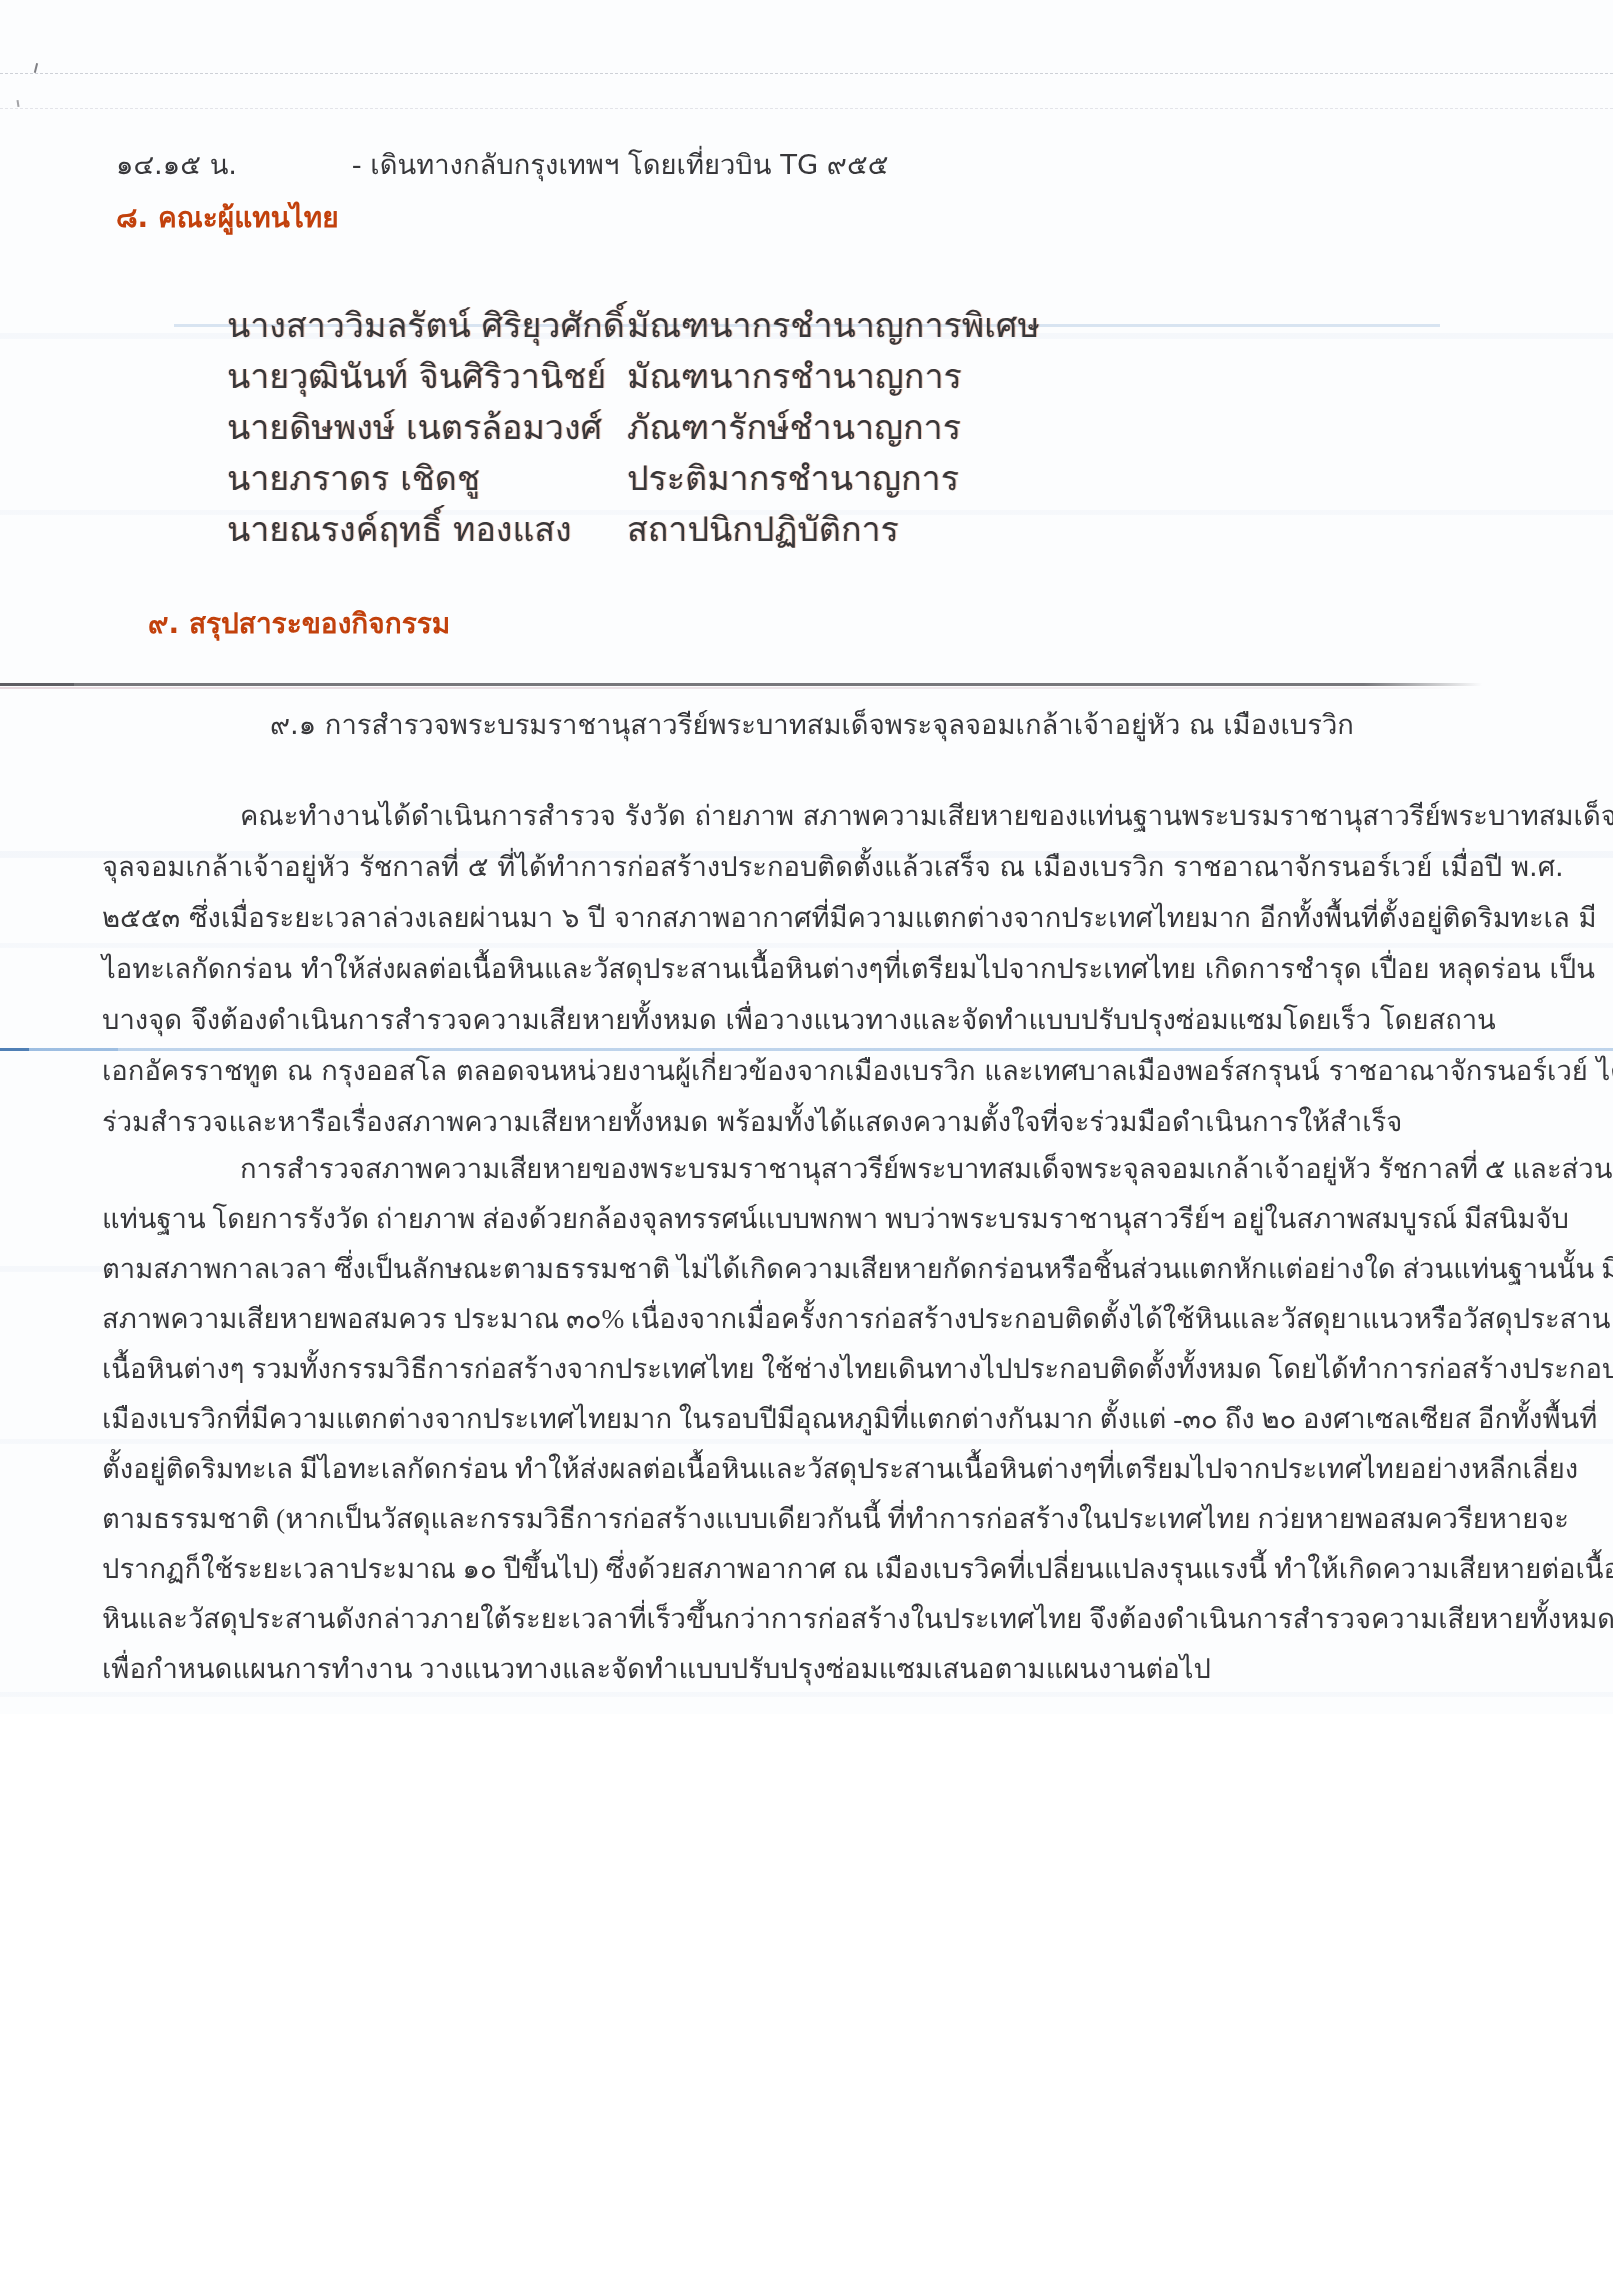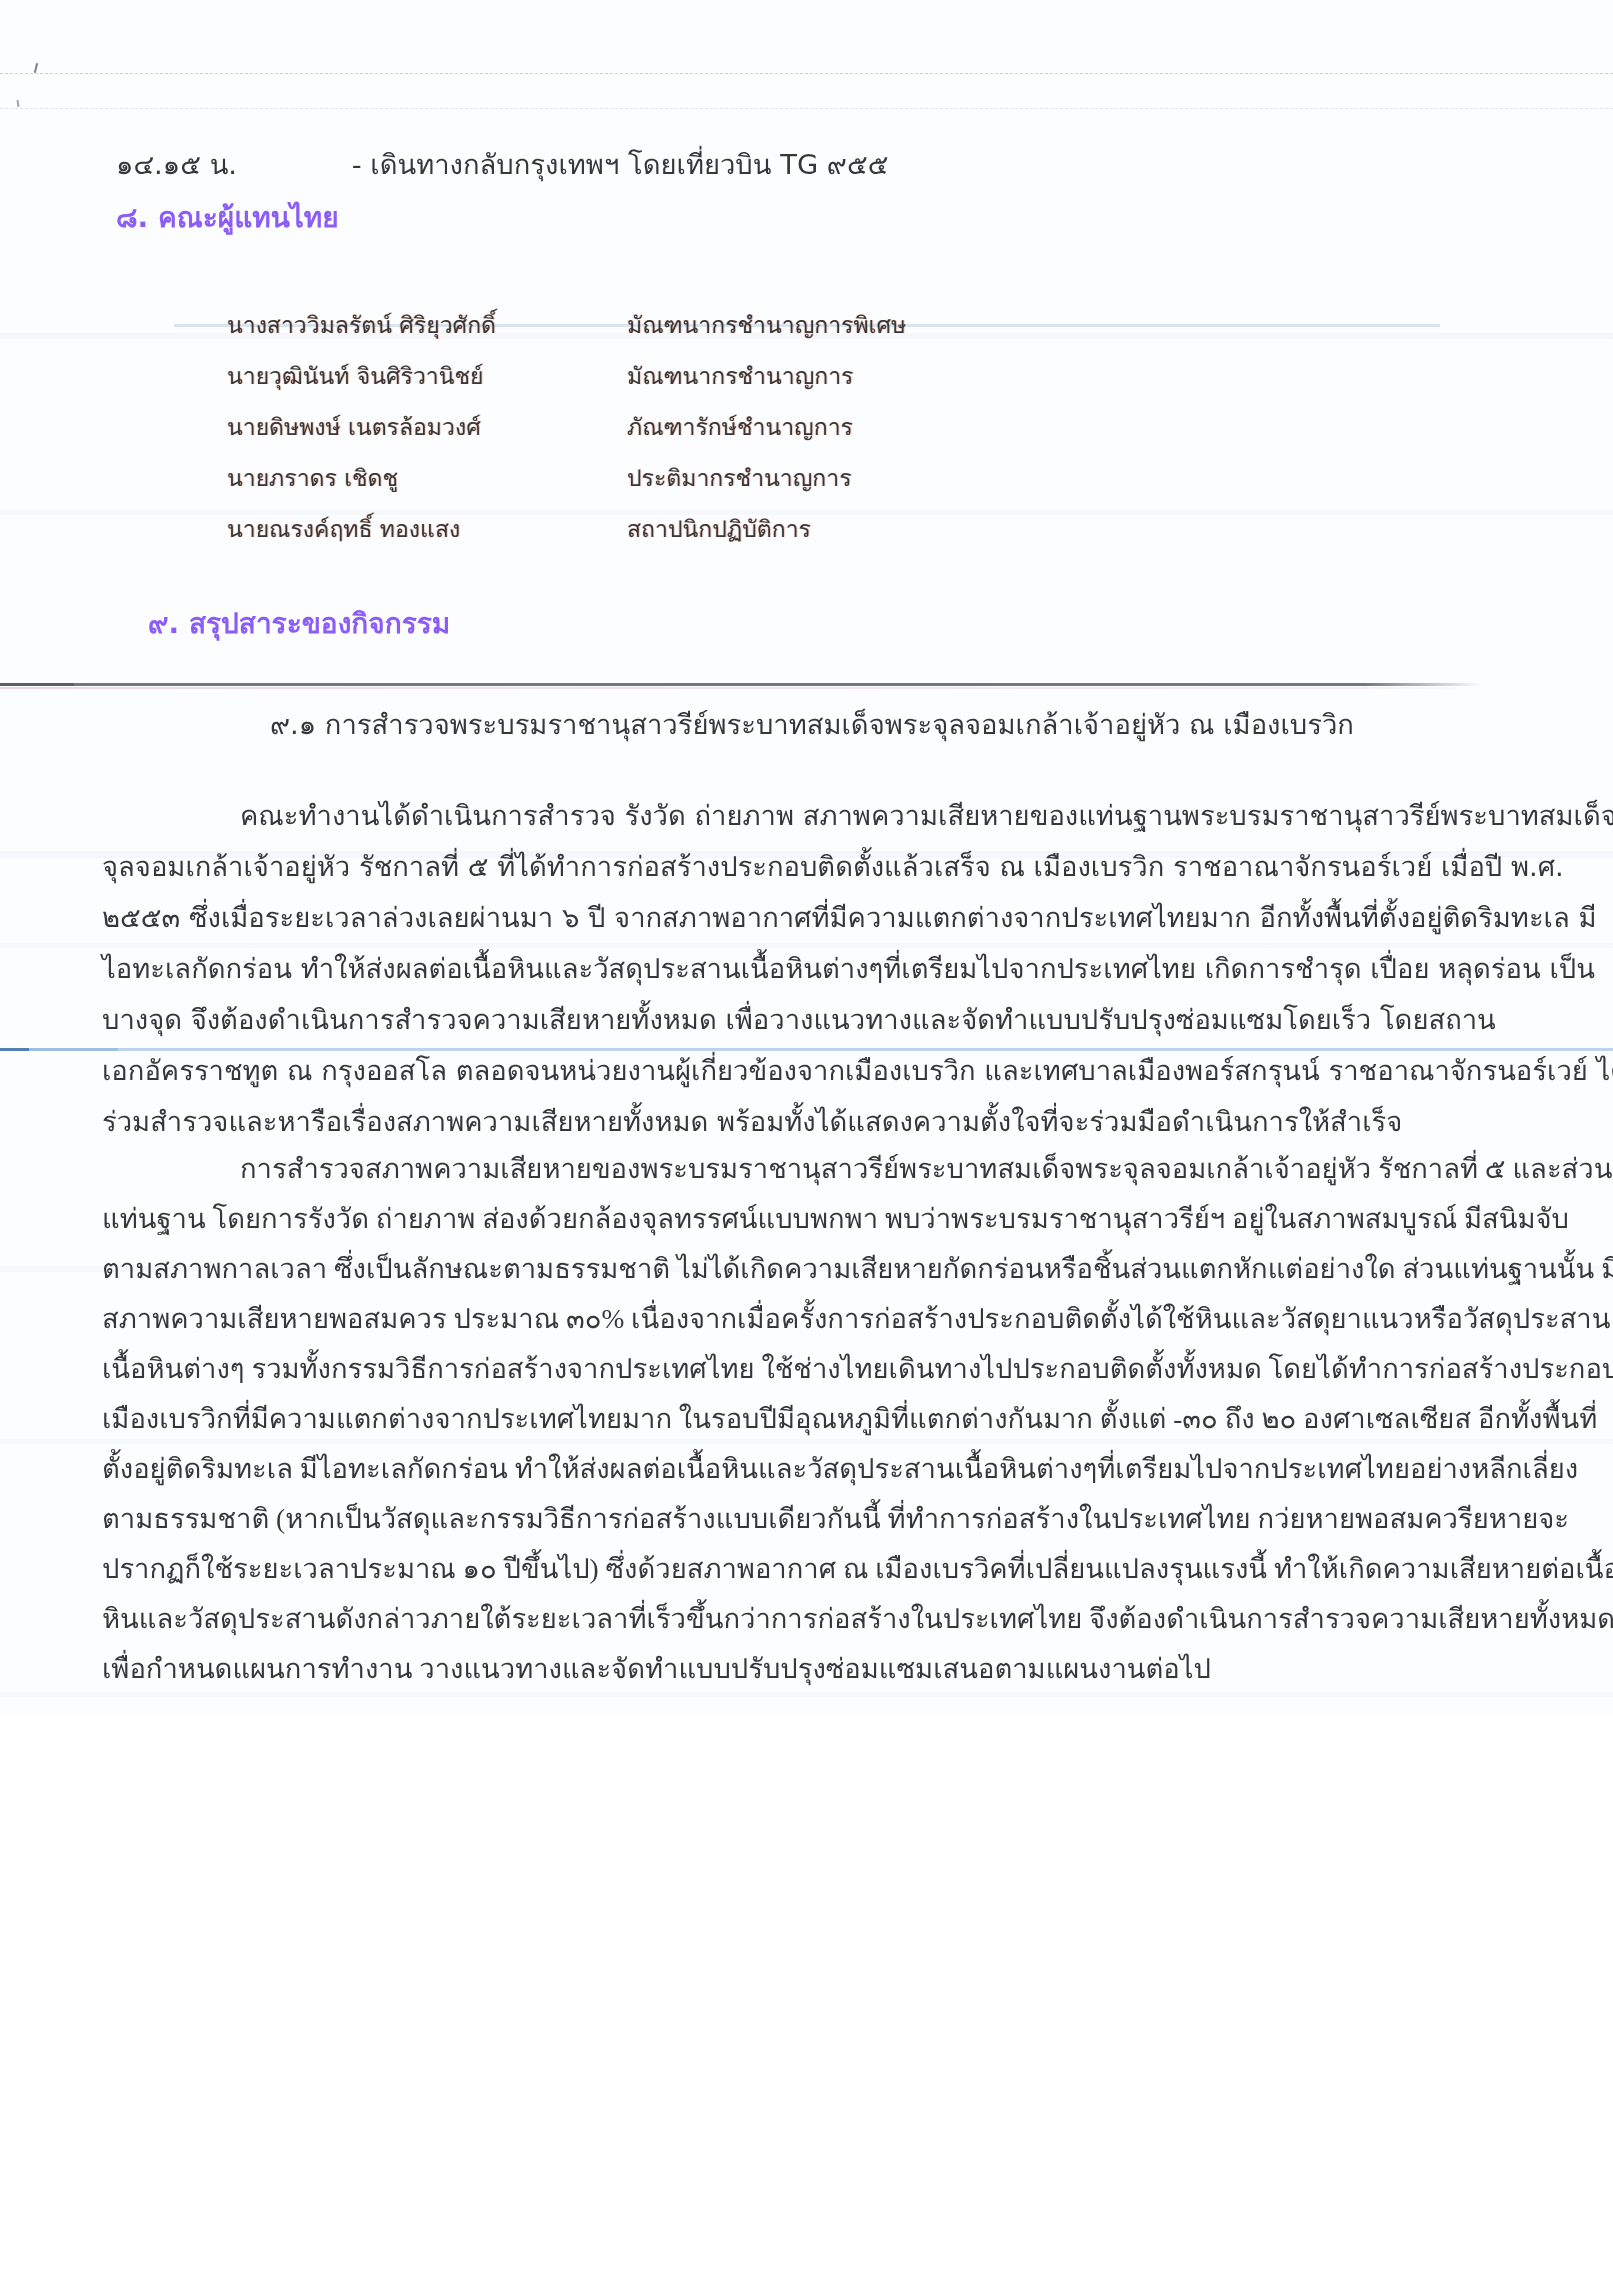--- a/index.html
+++ b/index.html
@@ -17,26 +17,26 @@
       linear-gradient(rgba(90,125,185,0.045),rgba(90,125,185,0.045)) 0 333px/1613px 5.9px no-repeat,
       linear-gradient(rgba(90,125,185,0.04),rgba(90,125,185,0.04)) 0 510px/1613px 4.9px no-repeat,
       linear-gradient(rgba(90,125,185,0.05),rgba(90,125,185,0.05)) 0 851px/1613px 6.9px no-repeat,
       linear-gradient(rgba(90,125,185,0.04),rgba(90,125,185,0.04)) 0 943px/1613px 4.9px no-repeat,
       linear-gradient(rgba(90,125,185,0.045),rgba(90,125,185,0.045)) 0 1266px/1613px 5.9px no-repeat,
       linear-gradient(rgba(90,125,185,0.04),rgba(90,125,185,0.04)) 0 1439px/1613px 4.9px no-repeat,
       linear-gradient(rgba(90,125,185,0.04),rgba(90,125,185,0.04)) 0 1692px/1613px 4.9px no-repeat,
       linear-gradient(rgba(90,125,185,0.035),rgba(90,125,185,0.035)) 0 2056px/1613px 4.9px no-repeat;
   }
   .txt{position:absolute;font-size:27.4px;line-height:35px;white-space:nowrap;}
-  .bold{font-weight:bold;color:#8b5cf6;font-size:28px;}
+  .bold{font-weight:bold;color:#c2410c;font-size:28px;}
   .schedule{top:147px;left:116px;}
   .schedule .time{display:inline-block;width:227px;}
   .h8{top:200px;left:116px;}
   .delegates{position:absolute;top:299px;left:227px;}
-  .drow{display:flex;height:51px;align-items:center;font-size:23px;
+  .drow{display:flex;height:51px;align-items:center;font-size:34px;
         text-shadow:1px 0 0 rgba(204,88,40,0.28), -1px 0 0 rgba(204,88,40,0.18);}
   .dname{width:400px;}
   .h9{top:606px;left:116px;margin-left:32px;}
   .sec91{top:707px;left:238px;margin-left:32px;}
   .sec92{top:1952px;left:282px;text-align:right;}
   .para{position:absolute;left:102px;width:1431px;}
   .para1{top:790px;}
   .para1 .pline{line-height:51px;}
   .para2{top:1144px;font-family:Liberation Serif, serif;}
   .para2 .pline{line-height:50px;}

